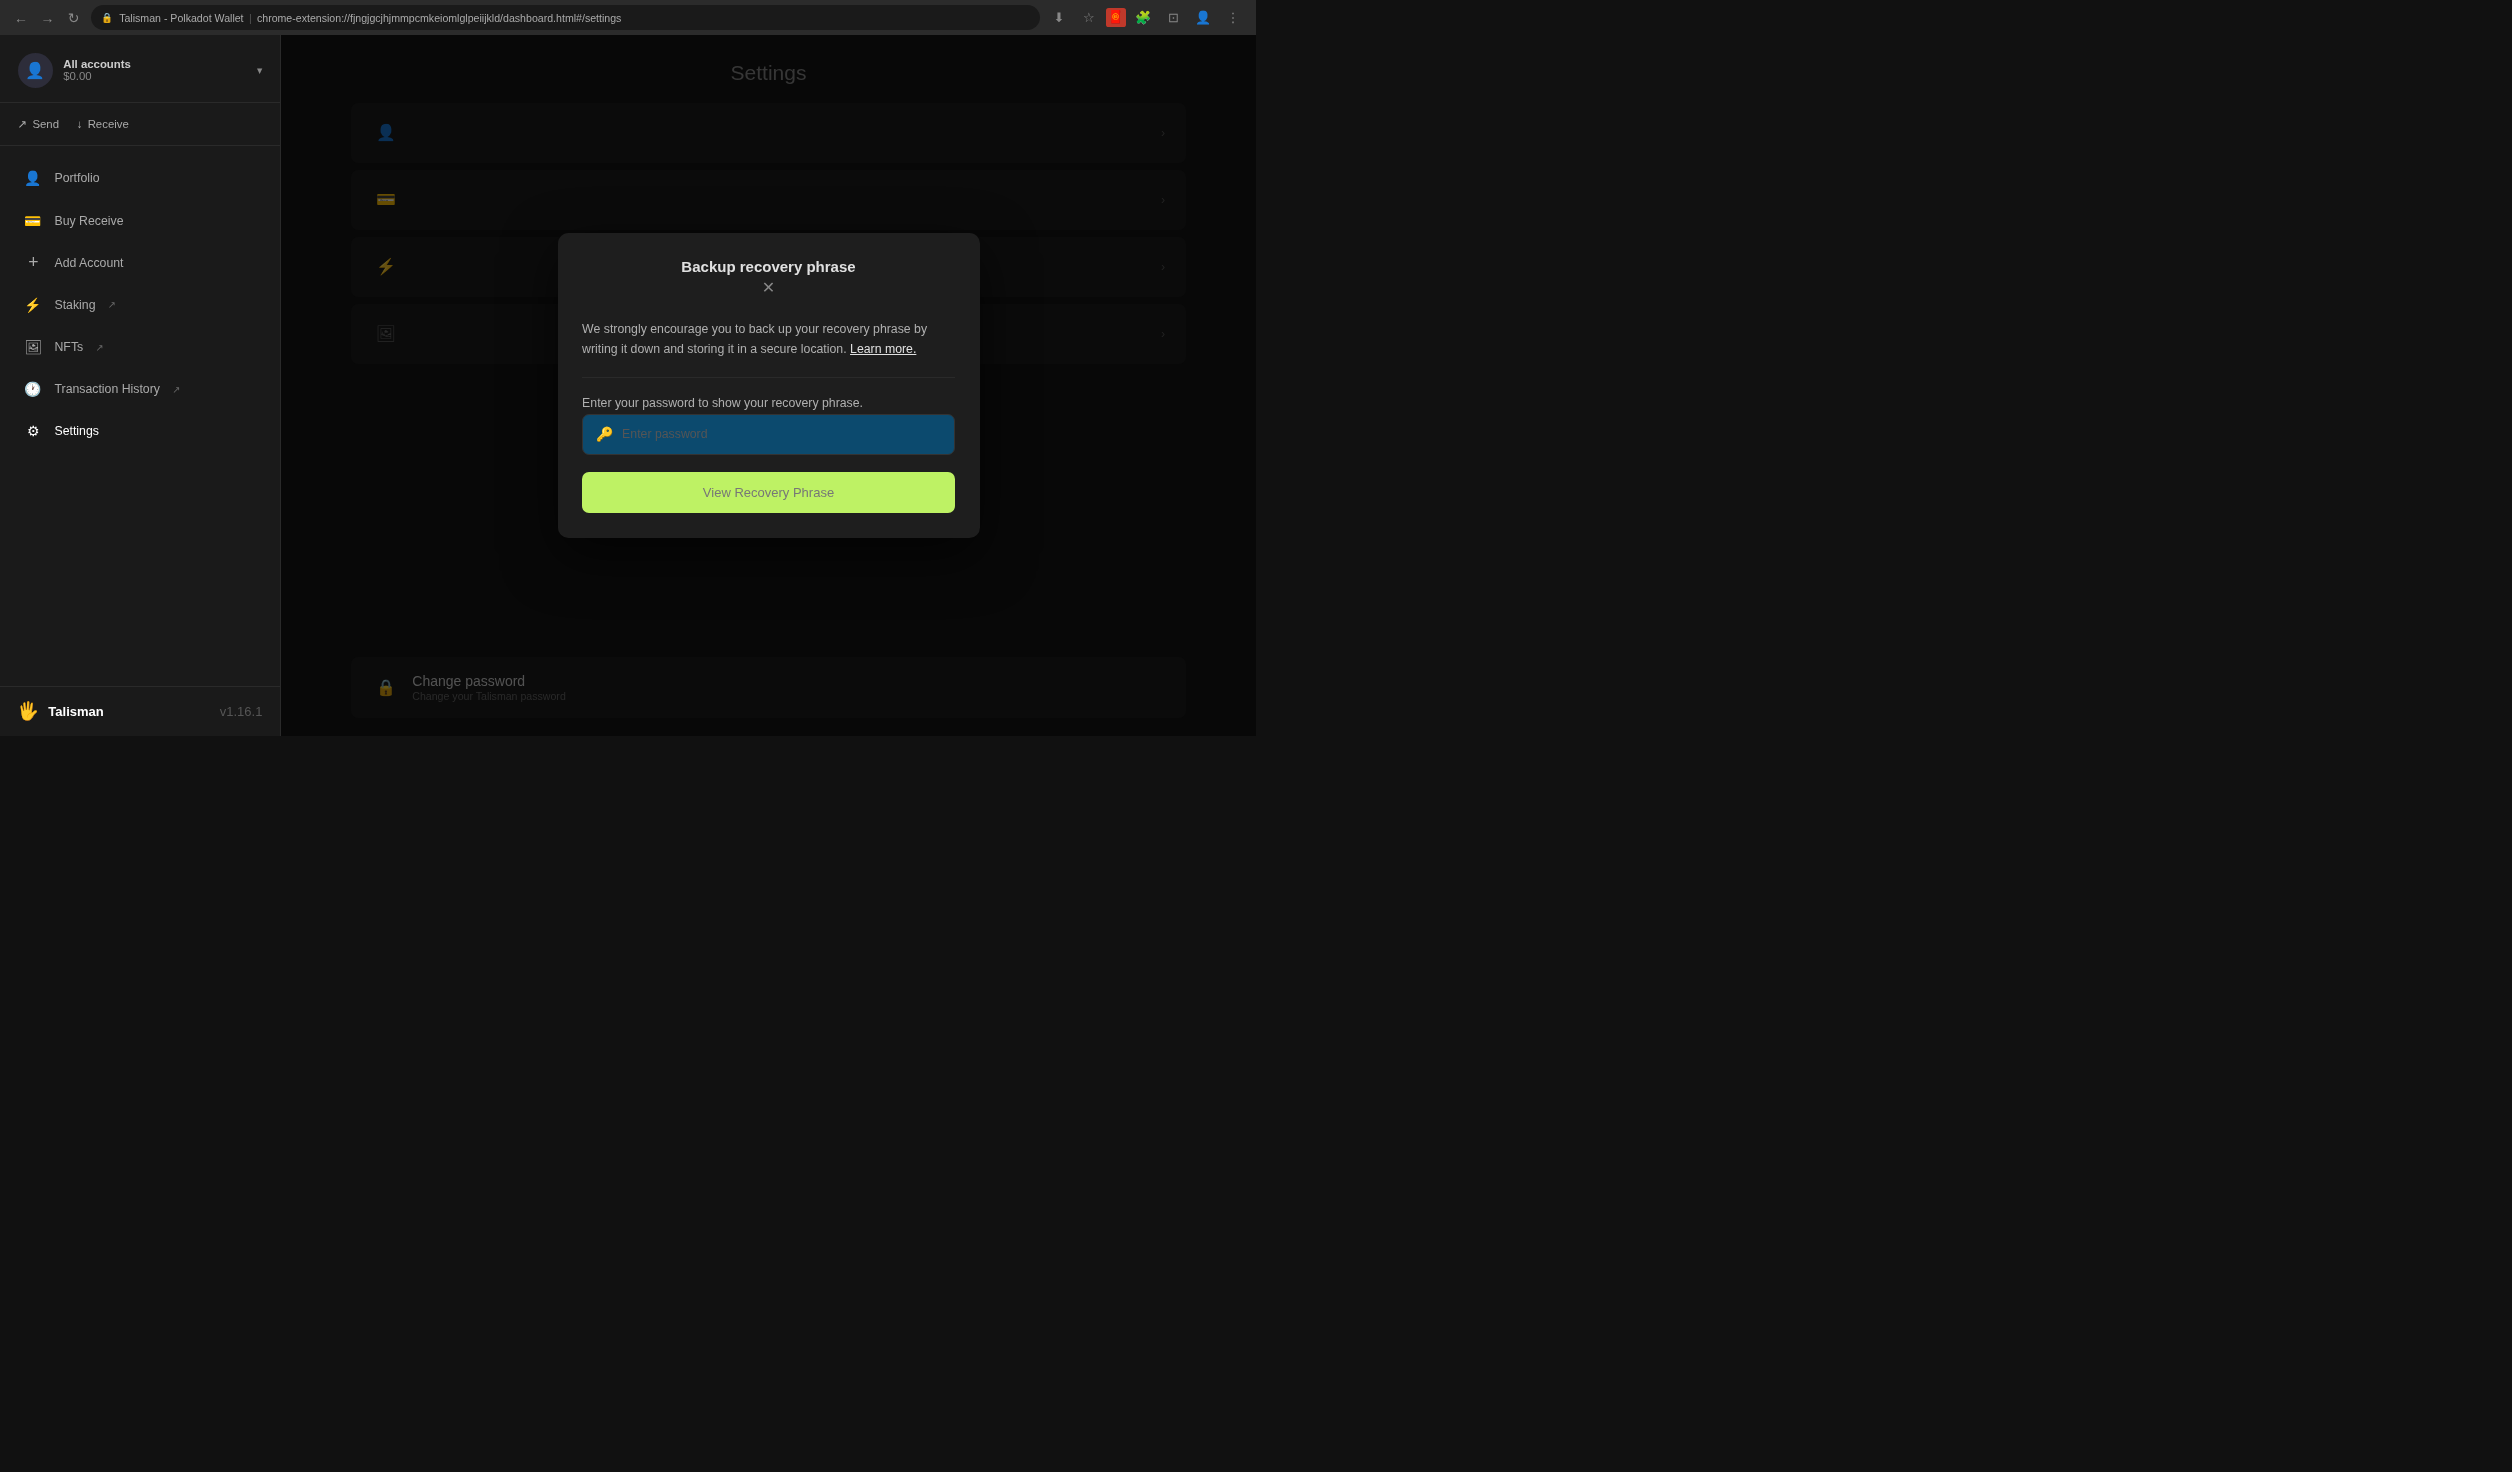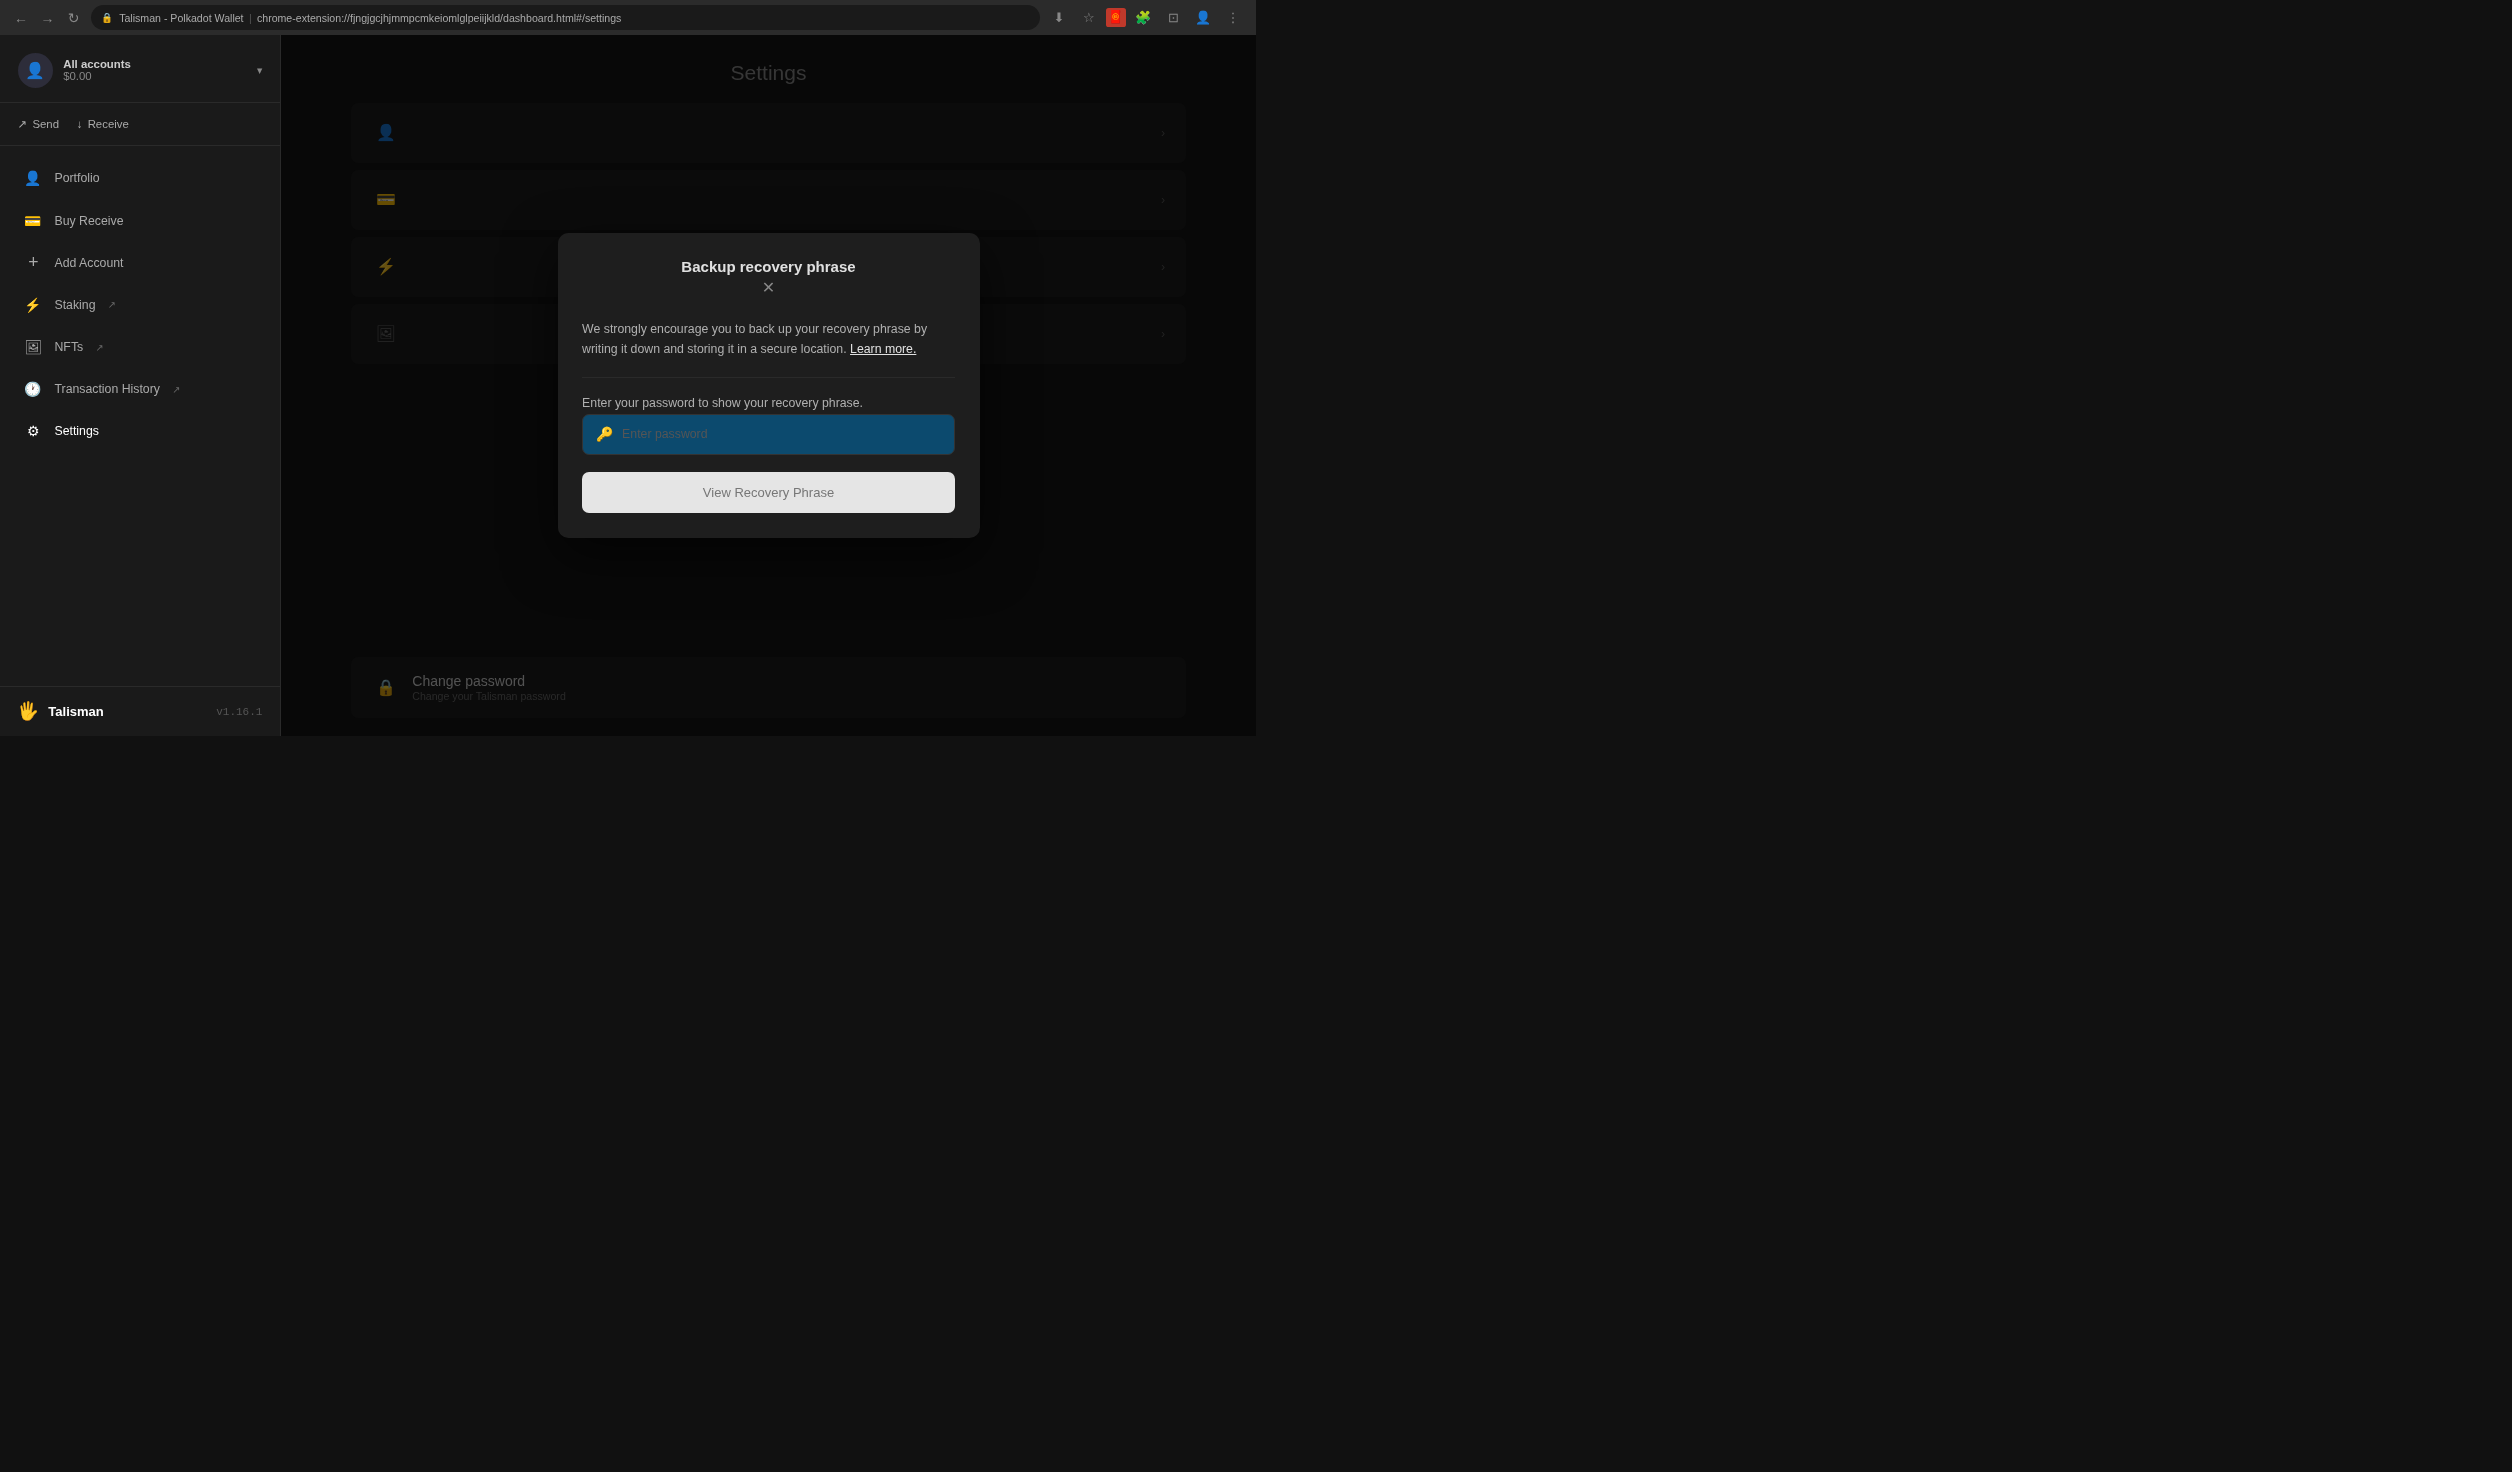--- a/index.html
+++ b/index.html
@@ -197,23 +197,22 @@
       align-items: center;
       gap: 8.8px;
       font-size: 13px;
       font-weight: 600;
       color: #fff;
     }
     .brand-icon {
       font-size: 17.6px;
     }
     .version-text {
-      font-size: 11px;
+      font-size: 13px;
       color: #555;
-      font-family: Liberation Mono, monospace;
     }
 
     
     .main-content {
       flex: 1;
       background: #141414;
       display: flex;
       flex-direction: column;
       position: relative;
       overflow: hidden;
@@ -349,21 +348,21 @@
       left: 14px;
       top: 50%;
       transform: translateY(-50%);
       color: #555;
       font-size: 14px;
     }
 
     .view-phrase-btn {
       width: 100%;
       padding: 13px;
-      background: #e5e5e5;
+      background: #bef264;
       border: none;
       border-radius: 7px;
       color: #777;
       font-size: 13px;
       font-weight: 500;
       cursor: pointer;
       transition: background 0.15s;
     }
 
     

